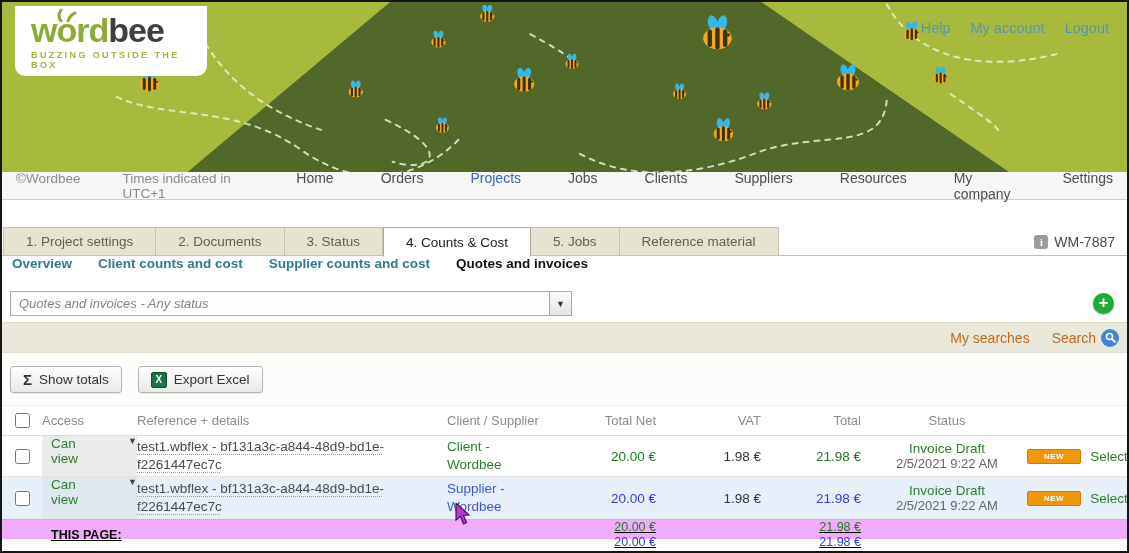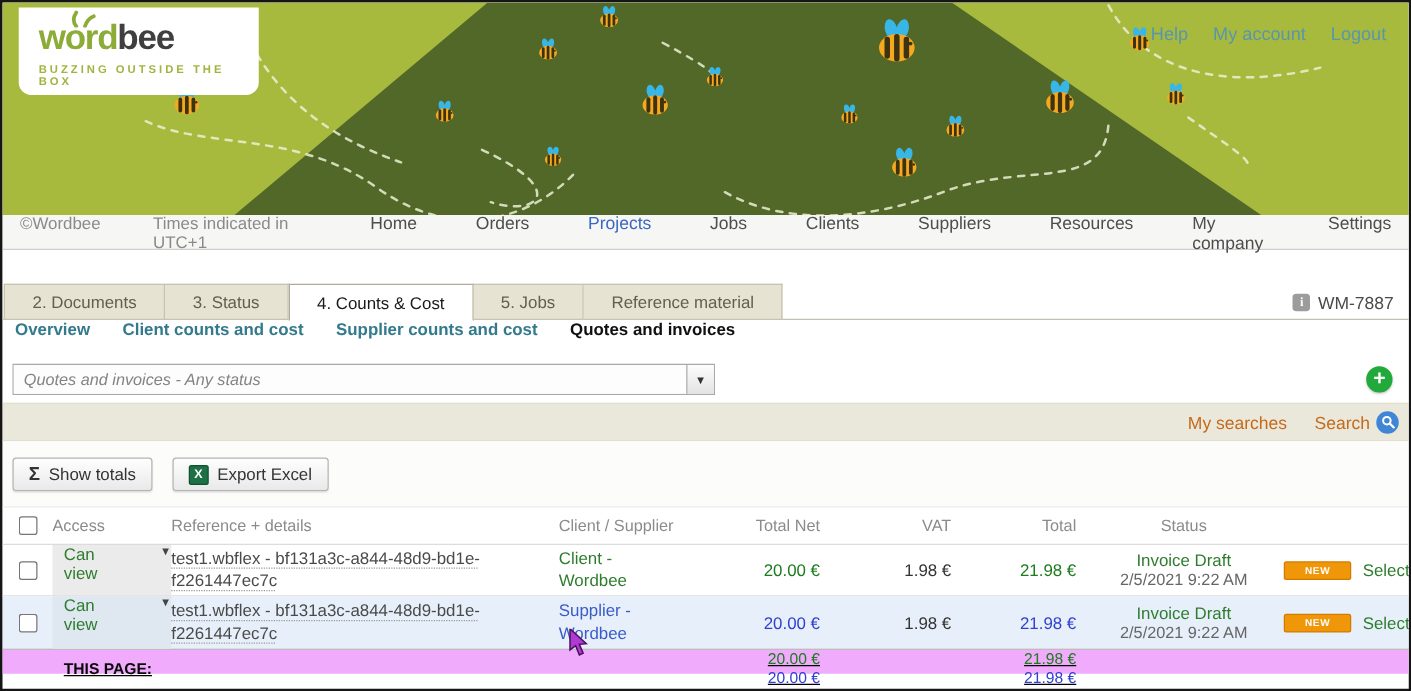--- a/index.html
+++ b/index.html
@@ -10,21 +10,21 @@
     border: 2px solid #151515; background: #fff; overflow: hidden;
   }
 
   
   .banner { position: relative; height: 170px; background: #a8ba3e; overflow: hidden; }
   .trapezoid { position:absolute; inset:0; background:#516829;
     clip-path: polygon(34.5% 0, 67.5% 0, 89.5% 100%, 16.5% 100%); }
   .bees { position:absolute; inset:0; width:100%; height:100%; }
   .logo-box { position:absolute; top:4px; left:13px; width:192px; height:70px;
     background:#fff; border-radius:0 0 10px 10px; padding:6px 0 0 16px; }
-  .logo-text { font-size:28px; font-weight:bold; letter-spacing:-1px; line-height:36px; position:relative;}
+  .logo-text { font-size:34px; font-weight:bold; letter-spacing:-1px; line-height:36px; position:relative;}
   .lg-word { color:#8cab37; } .lg-bee { color:#3f3f3f; }
   .logo-acc { position:absolute; left:24px; top:-4px; }
   .tagline { margin-top:2px; font-size:9px; font-weight:bold; letter-spacing:2.4px; color:#9fb63e; }
   .banner-links { position:absolute; top:18px; right:18px; display:flex; gap:20px; }
   .banner-links a { color:#5996ab; font-size:14.5px; text-decoration:none; cursor:pointer; }
 
   
   .navbar { height:28px; background:#f6f6f4; border-bottom:1px solid #cfcfcf;
     display:flex; align-items:center; font-size:13.5px; color:#8a8a8a; padding:0 14px; }
   .nav-left { display:flex; gap:42px; }
@@ -183,20 +183,21 @@
       <a>Suppliers</a>
       <a>Resources</a>
       <a>My company</a>
       <a>Settings</a>
     </div>
   </div>
 
   <div class="gap"></div>
 
   <div class="tabstrip">
+    <div class="tab">1. Project settings</div>
     <div class="tab">2. Documents</div>
     <div class="tab">3. Status</div>
     <div class="tab active">4. Counts &amp; Cost</div>
     <div class="tab">5. Jobs</div>
     <div class="tab">Reference material</div>
     <div class="tab-right">
       <span class="info-icon">i</span>
       <span class="proj-code">WM-7887</span>
     </div>
   </div>

